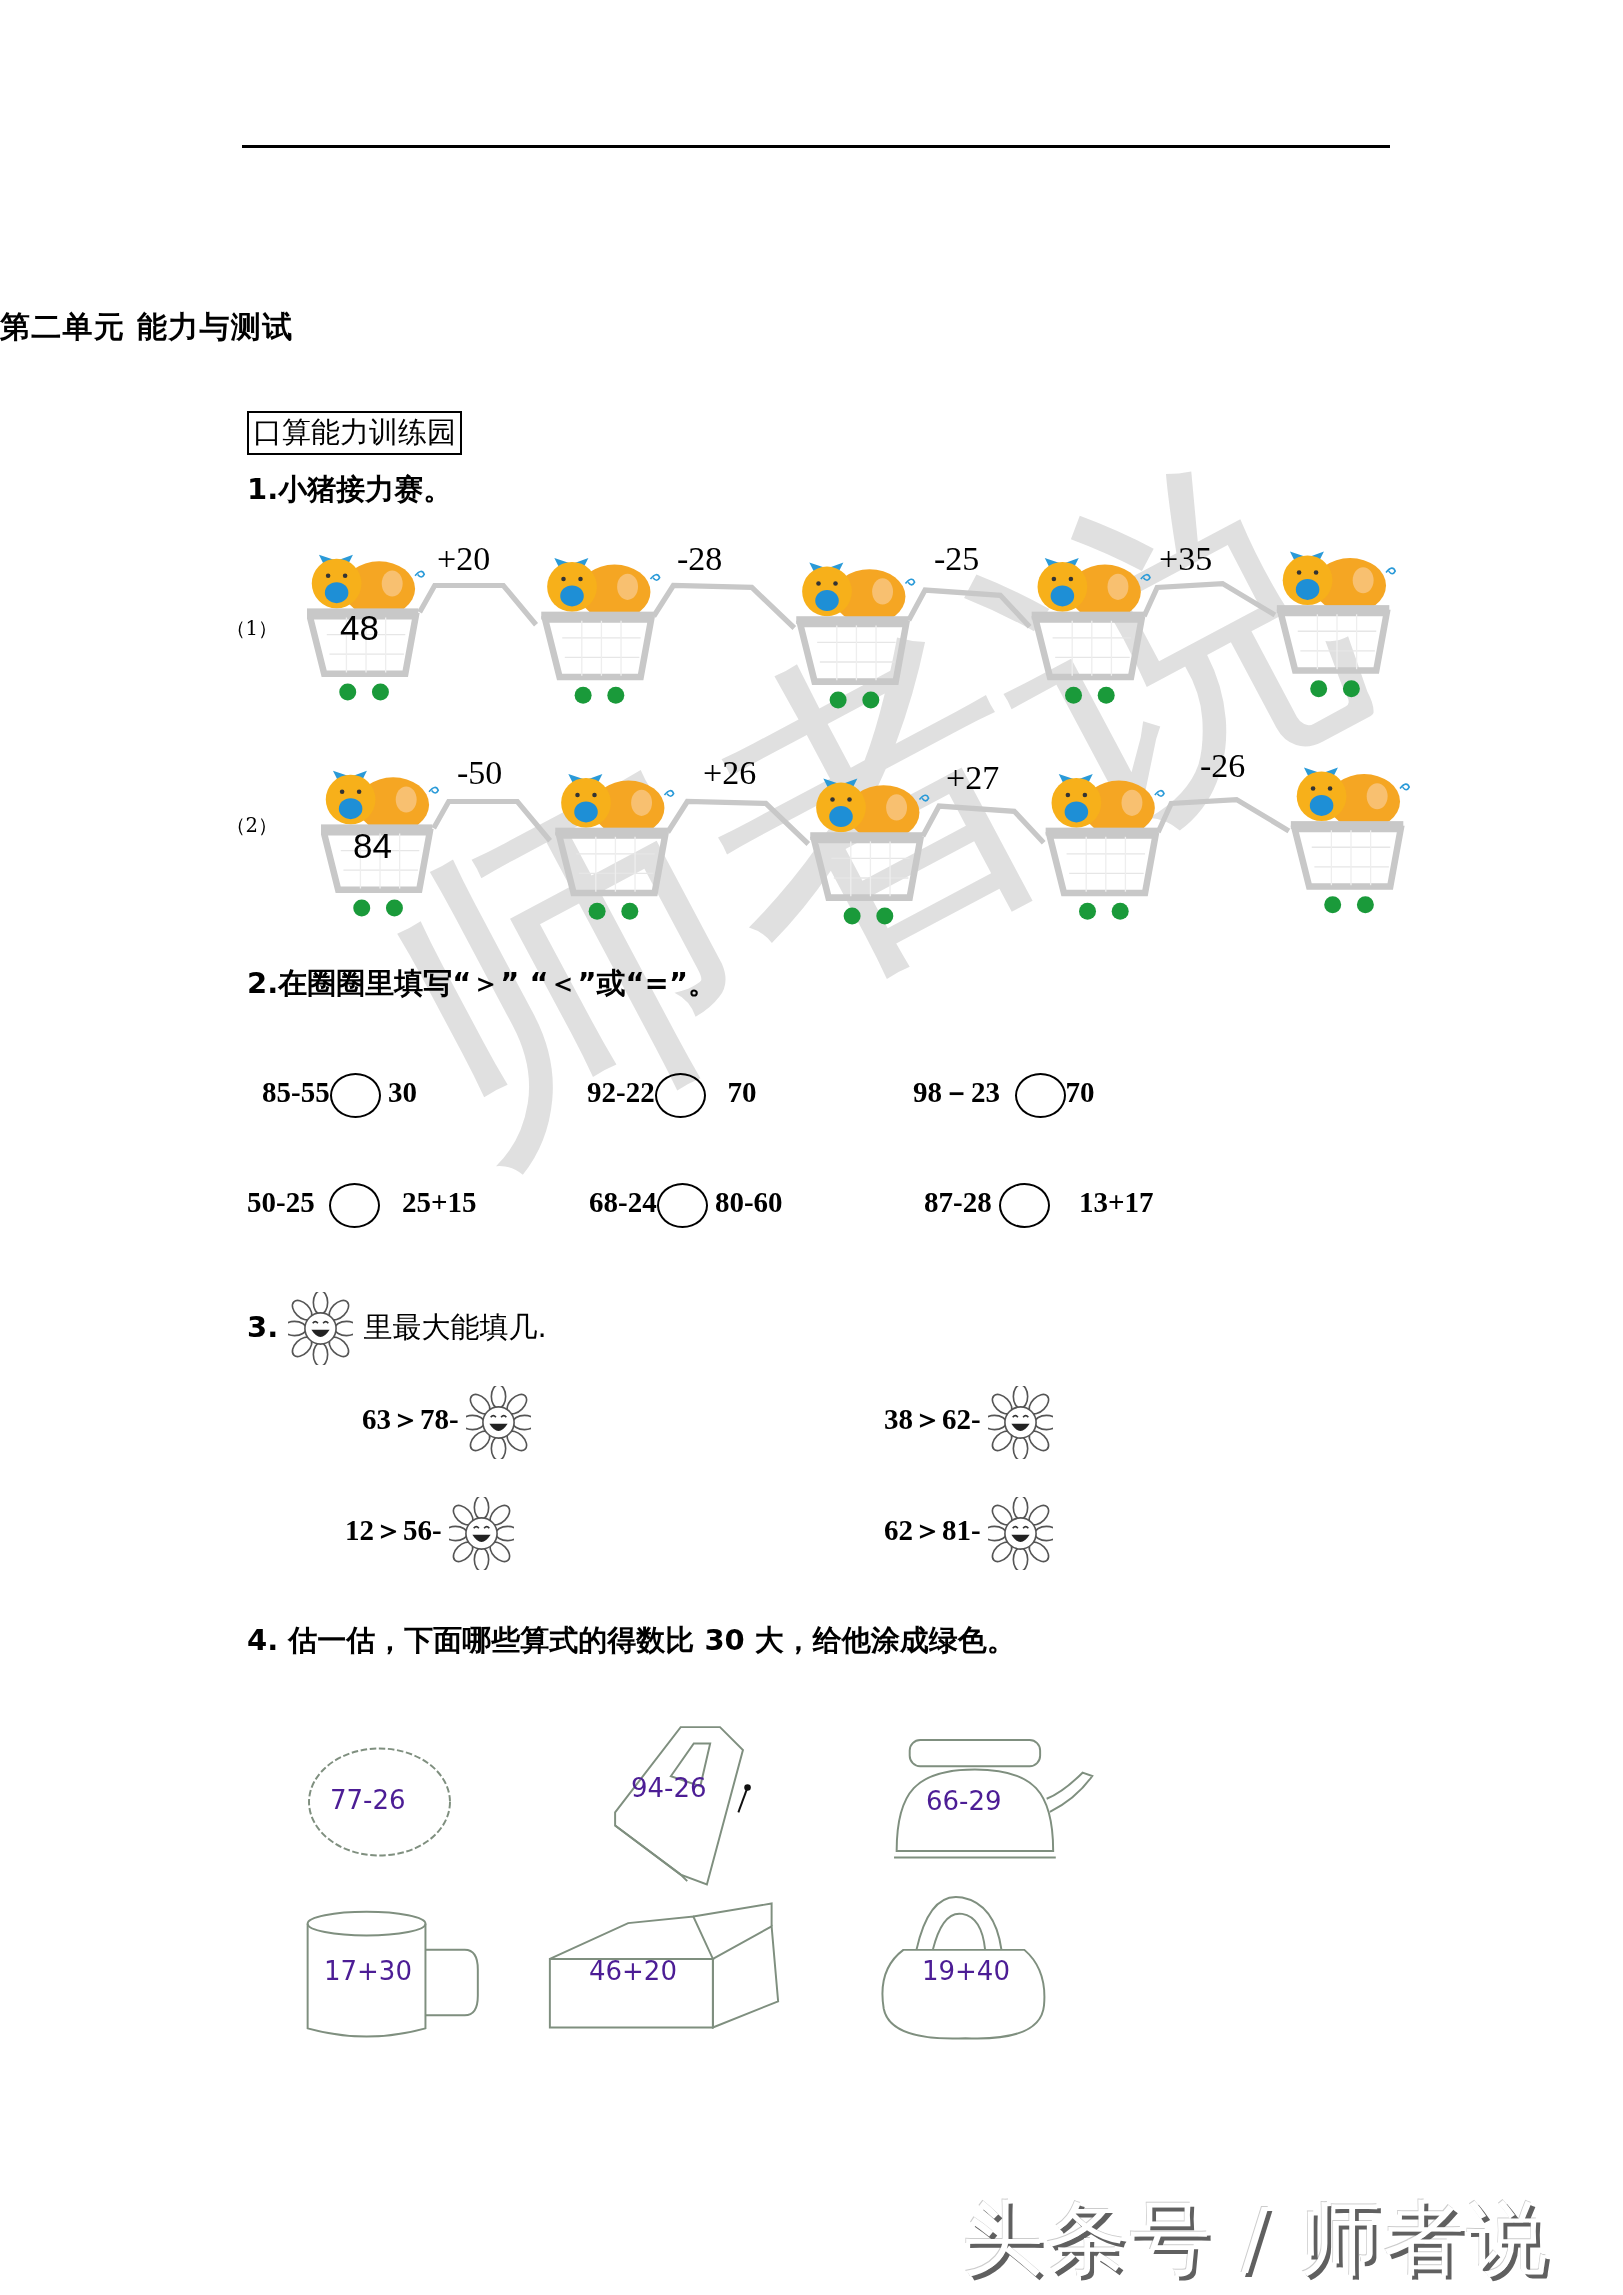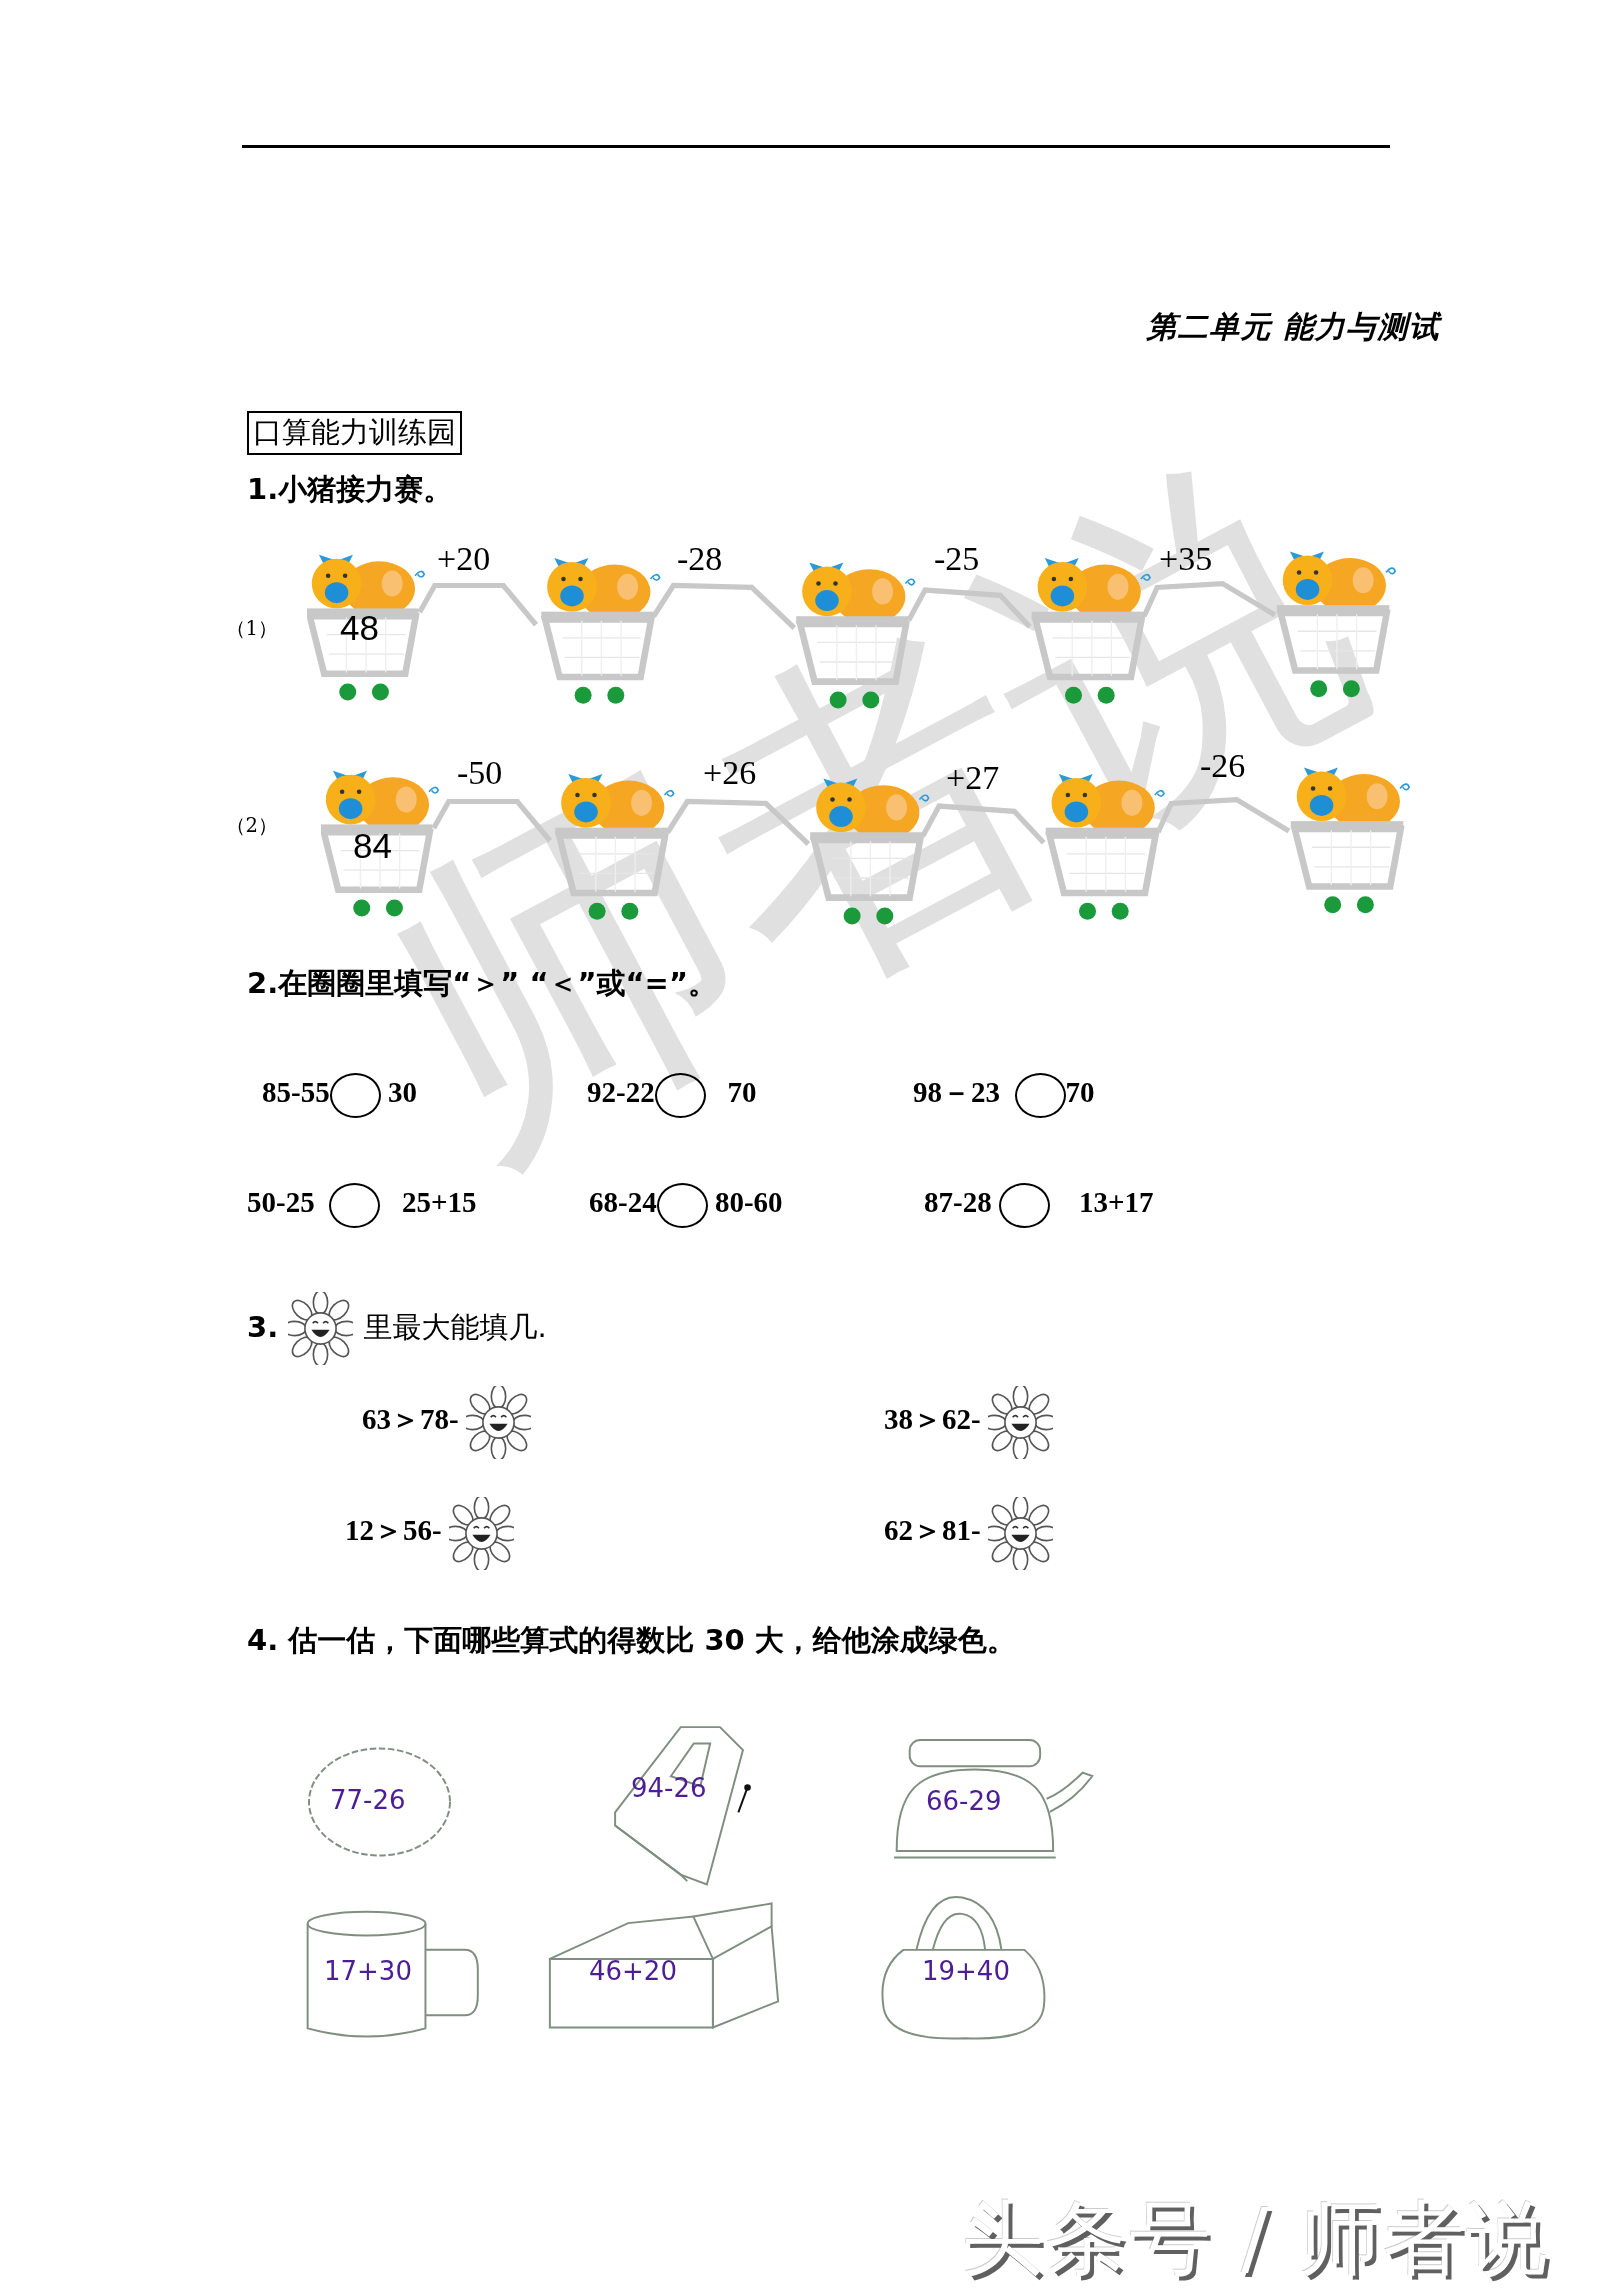--- a/index.html
+++ b/index.html
@@ -1,21 +1,21 @@
 <!DOCTYPE html>
 <html style="font-size:10.5px"><head>
 <meta charset="utf-8">
 <style>
   html, body { margin:0; padding:0; background:#ffffff; }
   body { width:1623px; height:2295px; position:relative; overflow:hidden;
          font-family:"DejaVu Serif","Liberation Serif", serif; color:#000; }
   .abs { position:absolute; }
   .topline { left:242px; top:145px; width:1148px; height:3.3px; background:#000; }
-  .title { left:0; width:1440px; top:307px; text-align:right; font-size:30px;
-           font-family:"DejaVu Sans","Liberation Sans",sans-serif; font-weight:bold; letter-spacing:1.3px;font-style:italic; }
+  .title { left:0; width:1440px; top:307px; text-align:left; font-size:30px;
+           font-family:"DejaVu Sans","Liberation Sans",sans-serif; font-weight:bold; letter-spacing:1.3px; }
   .boxlabel { left:247px; top:411px; border:2px solid #000; padding:1.3px 3.9px;
               font-size:29px; font-family:"DejaVu Sans","Liberation Sans",sans-serif; line-height:37px; }
   .qtitle { font-size:29px; font-family:"DejaVu Sans","Liberation Sans",sans-serif; font-weight:bold; white-space:nowrap; }
   .rowlabel { font-size:19.6px; font-family:"DejaVu Serif",serif; }
   .op { font-size:34px; font-family:"Liberation Serif","DejaVu Serif",serif; }
   .startnum { font-size:35px; font-family:Liberation Sans, sans-serif; }
   .cmp { font-size:29px; font-weight:bold; font-family:"Liberation Serif","DejaVu Serif",serif; white-space:nowrap; }
   .circle { display:inline-block; width:47px; height:41px; border:2.6px solid #000; border-radius:50%; vertical-align:middle; }
   .flowerq { font-size:29px; font-weight:bold; font-family:"Liberation Serif","DejaVu Serif",serif; white-space:nowrap; }
   .imglabel { font-size:26px; font-family:"DejaVu Sans","Liberation Sans",sans-serif; color:#4c1d95; }

